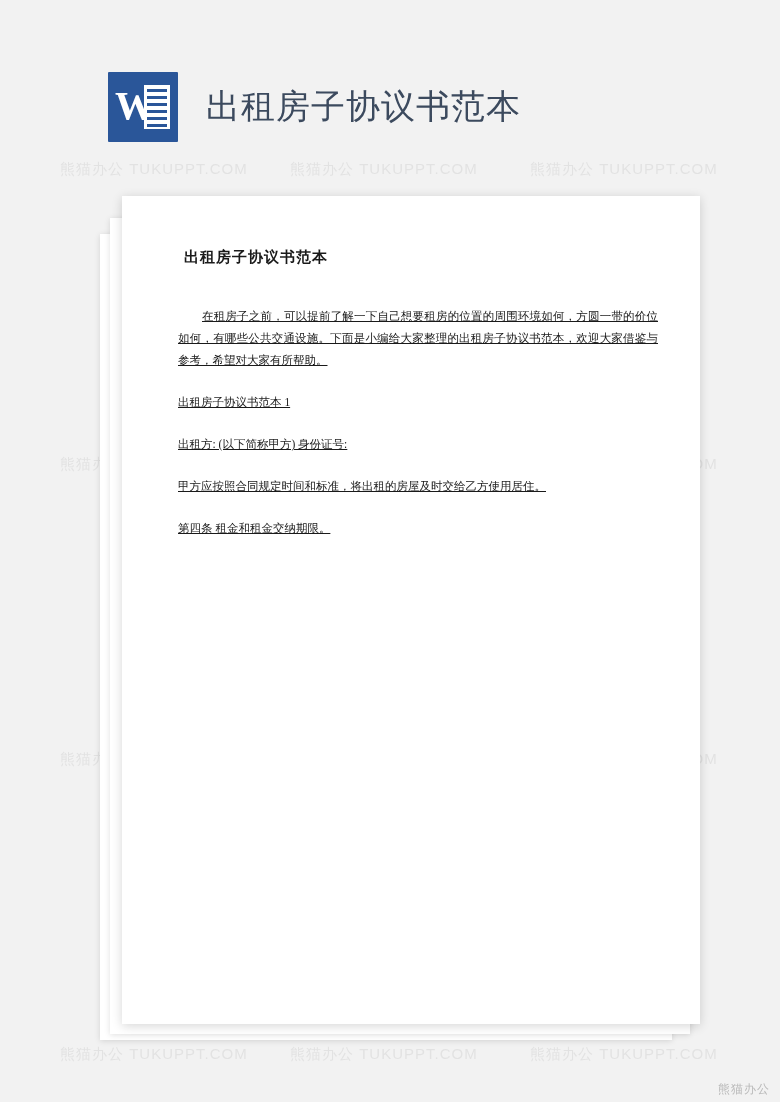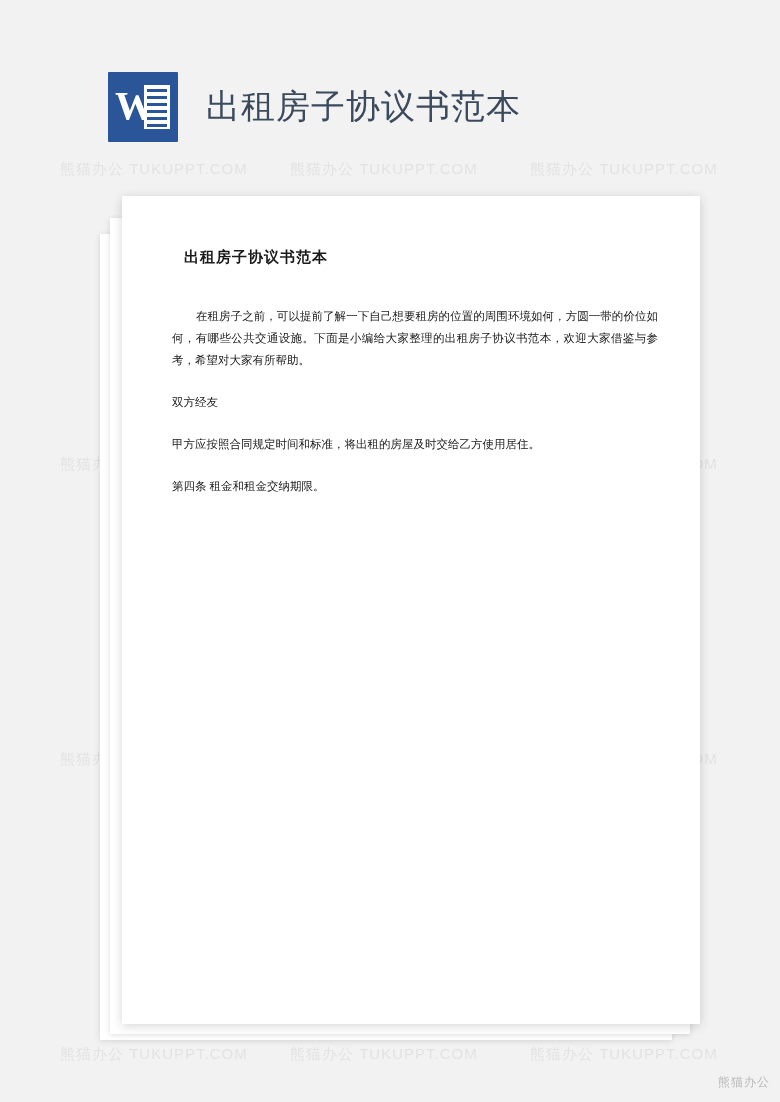--- a/index.html
+++ b/index.html
@@ -106,42 +106,43 @@
   }
   .doc-title {
     font-size: 15px;
     font-weight: bold;
     margin: 0 0 38px 20px;
     letter-spacing: 1px;
   }
   .doc-p {
     font-size: 11.5px;
     line-height: 22px;
-    margin: 0 0 20px 8px;
+    margin: 0 0 20px 14px;
     text-indent: 24px;
     text-align: justify;
+    text-decoration: underline;
   }
   .doc-p.noindent {
     text-indent: 0;
   }
 
   
   .wm {
     position: absolute;
     color: rgba(125,125,125,0.13);
     font-size: 15px;
     font-family: "Liberation Sans", sans-serif;
     white-space: nowrap;
     pointer-events: none;
     letter-spacing: 1px;
   }
   .brand {
     position: absolute;
     right: 10px;
-    bottom: 11px;
+    bottom: 4px;
     color: #b9b9b9;
     font-size: 12px;
     letter-spacing: 1px;
     text-align: center;
   }
 </style>
 </head>
 <body>
 
 <div id="watermark-layer">
@@ -177,21 +178,22 @@
 </div>
 
 <div class="pages">
   <div class="page-back2"></div>
   <div class="page-back1"></div>
   <div class="page-front">
     <div class="doc-body">
       <div class="doc-title">出租房子协议书范本</div>
       <div id="doc-paragraphs">
           <p class="doc-p">在租房子之前，可以提前了解一下自己想要租房的位置的周围环境如何，方圆一带的价位如何，有哪些公共交通设施。下面是小编给大家整理的出租房子协议书范本，欢迎大家借鉴与参考，希望对大家有所帮助。</p>
-          <p class="doc-p noindent">双方经友</p>
+          <p class="doc-p noindent">出租房子协议书范本 1</p>
+          <p class="doc-p noindent">出租方: (以下简称甲方) 身份证号:</p>
           <p class="doc-p noindent">甲方应按照合同规定时间和标准，将出租的房屋及时交给乙方使用居住。</p>
           <p class="doc-p noindent">第四条 租金和租金交纳期限。</p>
         </div>
     </div>
   </div>
 </div>
 
 <div class="brand">熊猫办公</div>
 
 </body></html>

